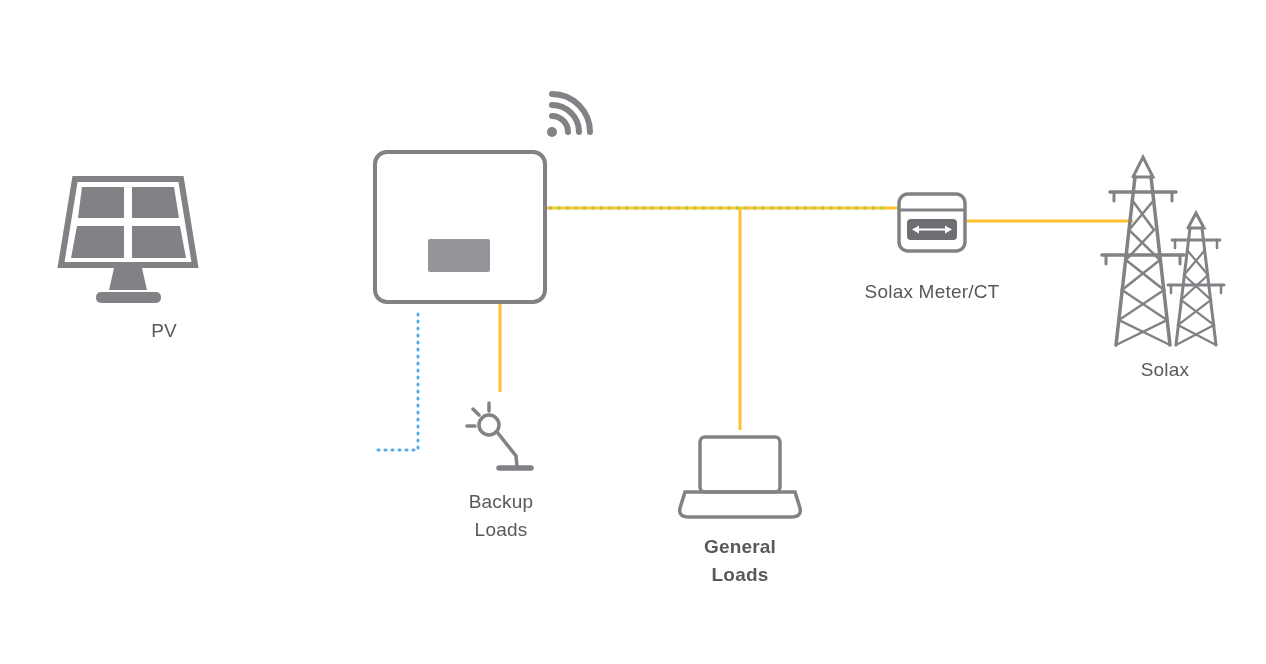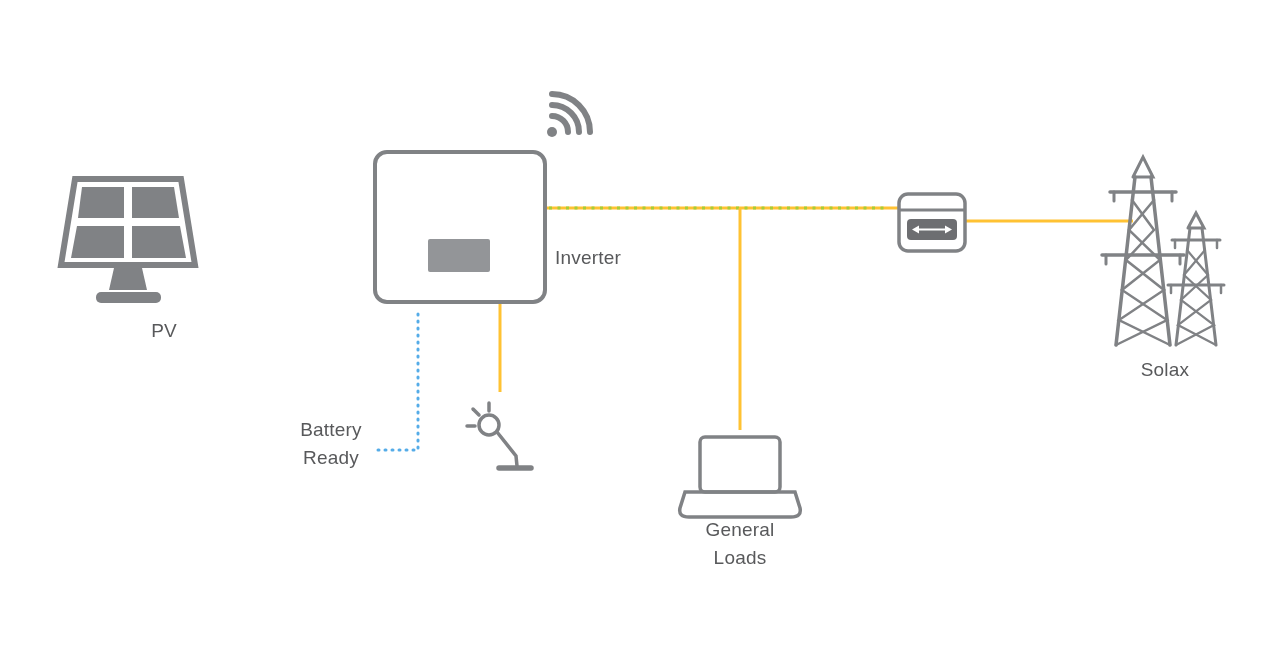--- a/index.html
+++ b/index.html
@@ -132,23 +132,23 @@
         <line class="g-stroke" stroke-width="3" x1="1190" y1="228" x2="1176" y2="345"></line>
         <line class="g-stroke" stroke-width="3" x1="1202" y1="228" x2="1216" y2="345"></line>
         <polyline class="g-stroke" stroke-width="2.2" points="1187,250 1208,275 1181,300 1214,325 1176,345"></polyline>
         <polyline class="g-stroke" stroke-width="2.2" points="1205,250 1184,275 1211,300 1178,325 1216,345"></polyline>
       </g>
     </g>
   </svg>
 
   <div class="lbl" style="left:77px;top:317px;width:100px;text-align:right;">PV</div>
 
-  <div class="lbl lbl-left" style="left:555px;top:244px;width:140px;">Inverter</div>
-
-  <div class="lbl" style="left:281px;top:416px;width:100px;">Battery Ready</div>
 
 
-  <div class="lbl" style="left:685px;top:516px;width:110px;">General Loads</div>
+  <div class="lbl" style="left:451px;top:488px;width:100px;">Backup Loads</div>
 
+  <div class="lbl" style="left:685px;top:533px;width:110px;font-weight:bold;">General Loads</div>
+
+  <div class="lbl" style="left:832px;top:278px;width:200px;">Solax Meter/CT</div>
 
   <div class="lbl" style="left:1115px;top:356px;width:100px;">Solax</div>
 
 </div>
 
 </body></html>

